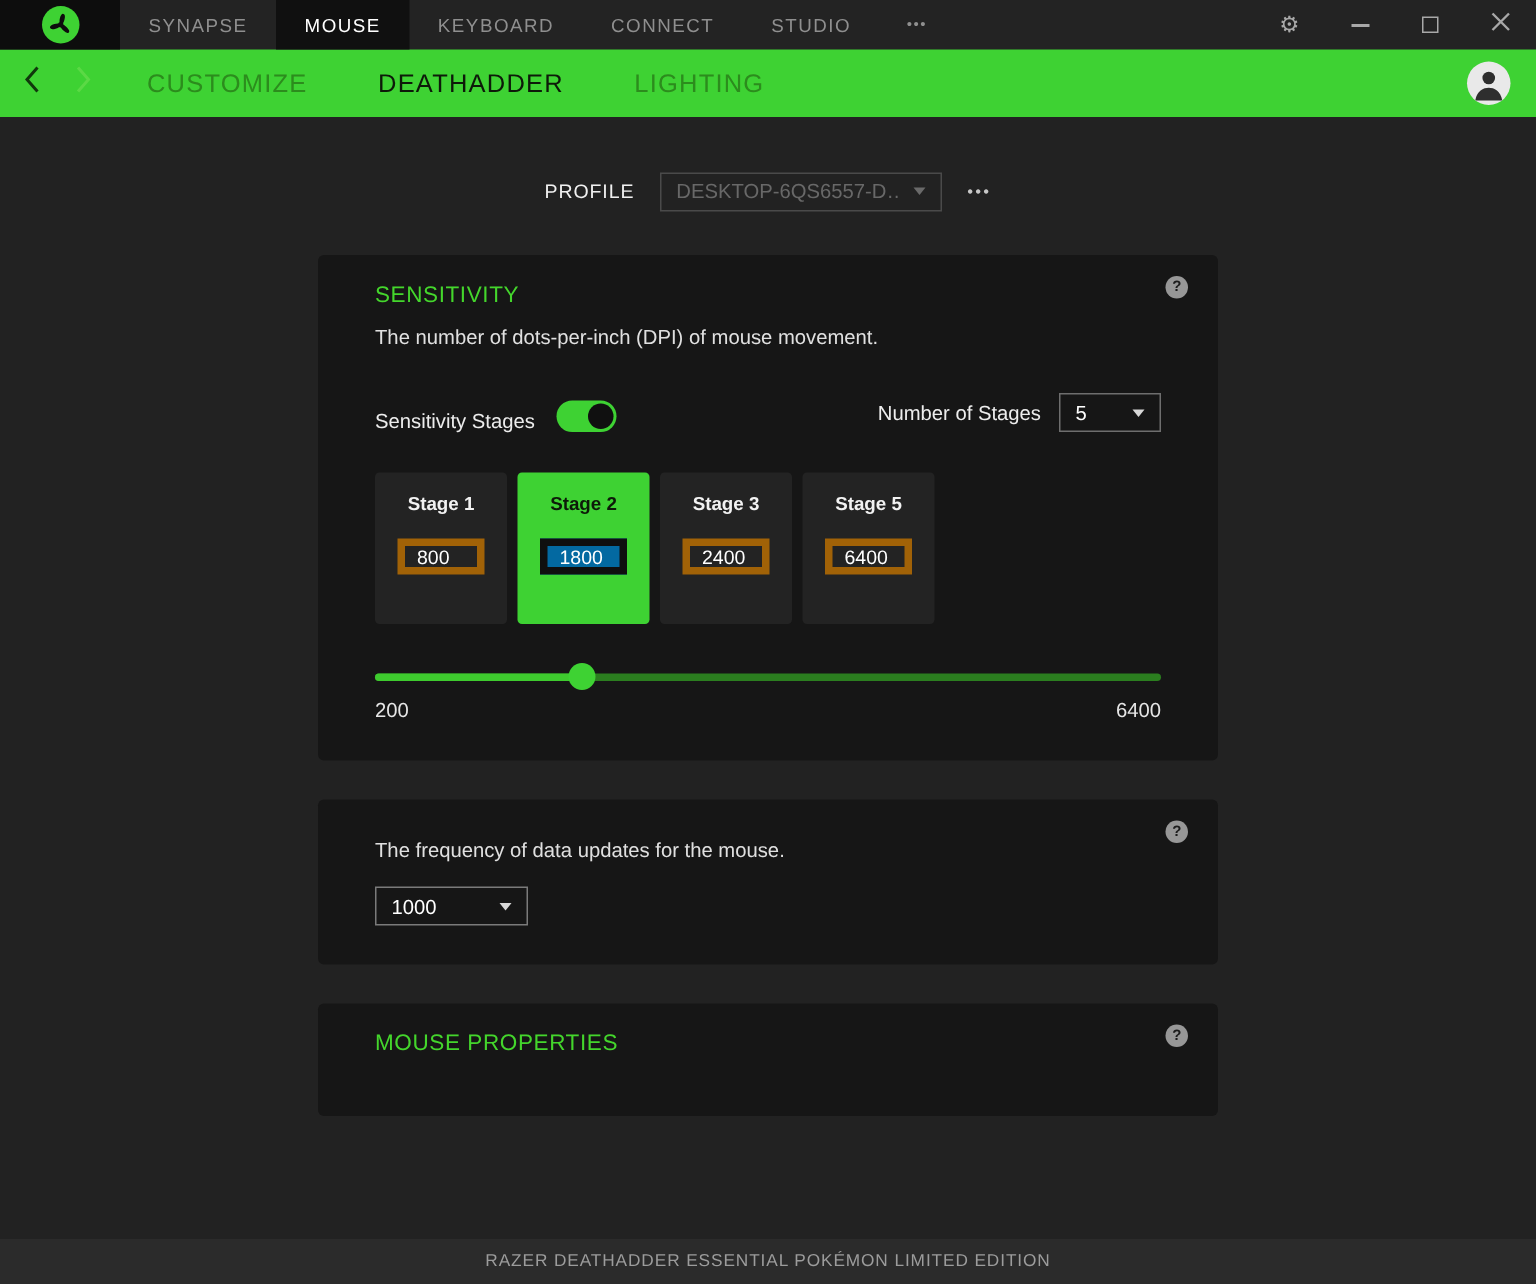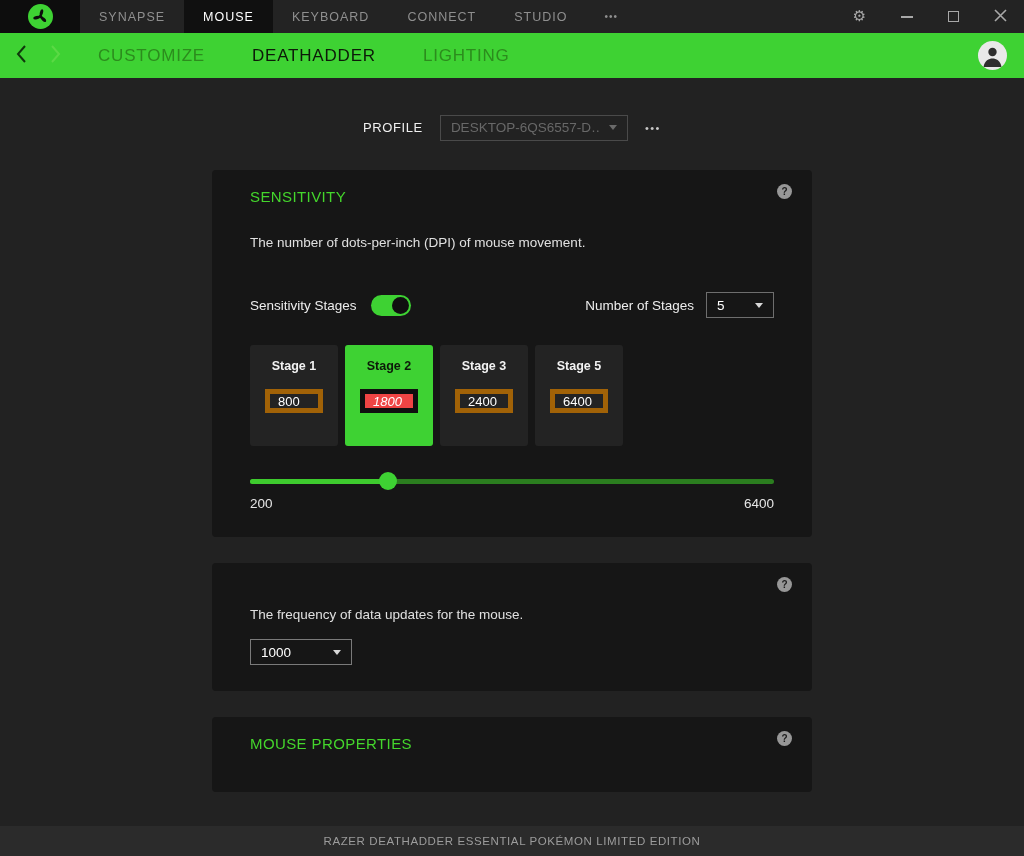--- a/index.html
+++ b/index.html
@@ -55,41 +55,41 @@
     width:600px; margin:0 auto 26px auto; background:#161616; border-radius:4px;
     position:relative; padding:16px 38px 26px 38px;
   }
   .panel-1 { margin-top:29px; }
   .help-icon {
     position:absolute; top:14px; right:20px; width:15px; height:15px; border-radius:50%;
     background:#979797; color:#1c1c1c; font-size:10px; font-weight:bold;
     display:flex; align-items:center; justify-content:center;
   }
   .panel-title { color:#44d62c; font-size:15px; font-weight:400; letter-spacing:0.4px; line-height:21px; }
-  .panel-desc { color:#e0e0e0; font-size:13.5px; margin-top:27px; line-height:18px; }
-
-  
-  .stages-ctrl-row { margin-top:40px; display:flex; align-items:center; }
+  .panel-desc { color:#e0e0e0; font-size:13.5px; margin-top:9px; line-height:18px; }
+
+  
+  .stages-ctrl-row { margin-top:28px; display:flex; align-items:flex-end; }
   .ctrl-label { font-size:13.5px; color:#ededed; }
   .toggle { width:40px; height:21px; border-radius:11px; background:#3ed233; margin-left:14px; position:relative; }
   .toggle-knob { position:absolute; right:2px; top:2px; width:17px; height:17px; border-radius:50%; background:#101010; }
   .nos-group { margin-left:auto; display:flex; align-items:center; gap:12px; }
   .nos-select { width:68px; border-color:#6e6e6e; }
   .nos-select .caret { border-top-color:#d8d8d8; }
 
   .stage-cards { margin-top:27px; display:flex; gap:7px; }
   .stage-card { width:88px; height:101px; background:#232323; border-radius:3px; text-align:center; }
   .stage-card.active { background:#3ed233; }
   .stage-title { margin-top:14px; font-size:12.5px; font-weight:bold; color:#f2f2f2; }
   .stage-card.active .stage-title { color:#0d1a09; }
   .stage-input {
     margin-top:16px; width:58px; height:24px; background:transparent; border:5px solid #a16207;
     color:#ffffff; font-size:13px; font-family:"Liberation Sans", sans-serif; padding:0 0 0 8px;
   }
-  .stage-card.active .stage-input { background:#ef4444; border-color:#0f0f0f;font-style:italic; }
+  .stage-card.active .stage-input { background:#0369a1; border-color:#0f0f0f; }
 
   .slider-wrap { margin-top:26px; position:relative; height:18px; }
   .slider-track { position:absolute; top:7px; left:0; width:100%; height:5px; border-radius:3px; background:#2b7e1f; }
   .slider-fill { position:absolute; top:7px; left:0; width:26.4%; height:5px; border-radius:3px; background:#3ecb2e; }
   .slider-knob { position:absolute; top:0; left:calc(26.4% - 9px); width:18px; height:18px; border-radius:50%; background:#3ed233; }
   .slider-labels { display:flex; justify-content:space-between; margin-top:6px; font-size:13.5px; color:#e6e6e6; }
 
   
   .polling-select { width:102px; margin-top:15px; border-color:#7a7a7a; }
   .polling-select .caret { border-top-color:#d8d8d8; }

